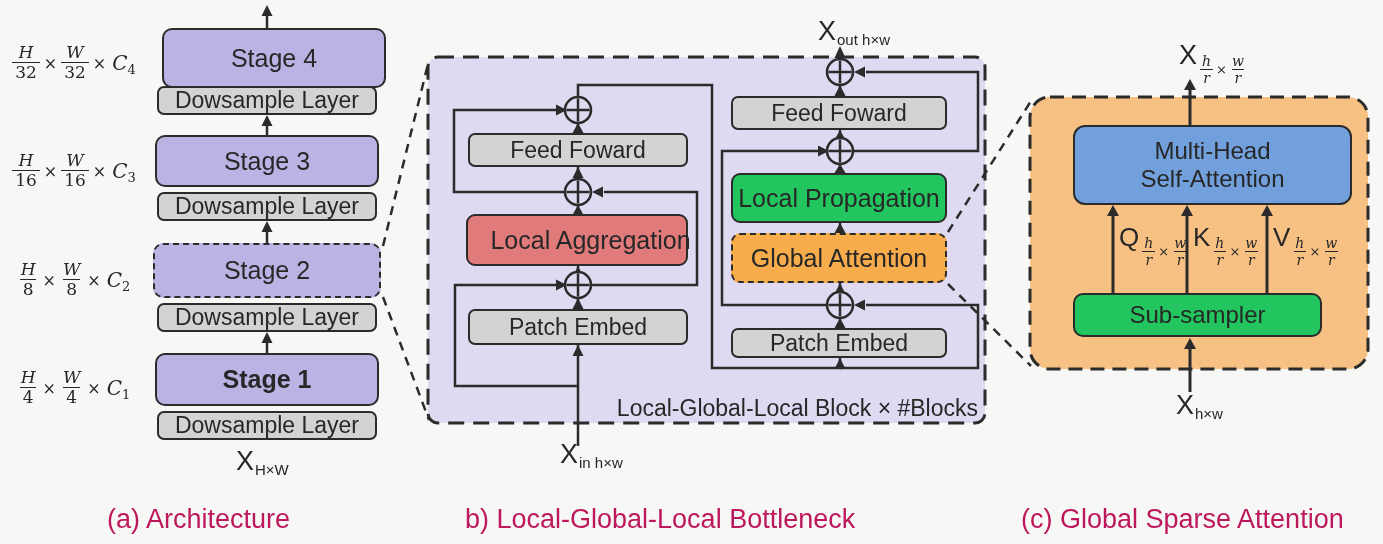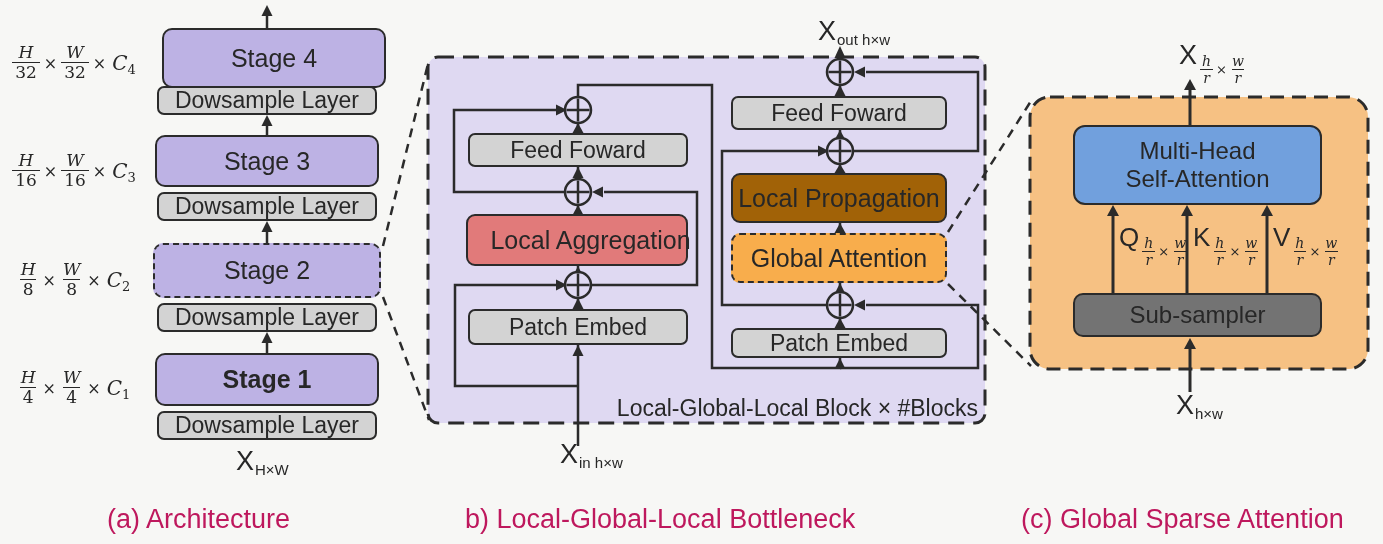--- a/index.html
+++ b/index.html
@@ -5,24 +5,24 @@
   html,body{margin:0;padding:0;background:#f7f7f5;}
   .canvas{position:relative;width:1383px;height:544px;background:#f7f7f5;
           font-family:"Liberation Sans",sans-serif;color:#272727;overflow:hidden;}
   .canvas svg.wires{position:absolute;left:0;top:0;z-index:1;}
   .box{position:absolute;display:flex;align-items:center;justify-content:center;
        border:2.5px solid #2b2b2b;box-sizing:border-box;z-index:2;white-space:nowrap;}
   .stage{background:#bdb2e4;border-radius:10px;font-size:25px;}
   .stage.dashedb{border-style:dashed;}
   .gray{background:#d3d3d3;border-radius:7px;font-size:23px;}
   .red{background:#e17a7a;border-radius:9px;font-size:25px;}
-  .green{background:#a16207;border-radius:9px;font-size:25px;}
+  .green{background:#22c55e;border-radius:9px;font-size:25px;}
   .orangebx{background:#f8ad4c;border-radius:9px;border-style:dashed;font-size:25px;}
   .blue{background:#71a0dd;border-radius:12px;font-size:24px;text-align:center;line-height:1.18;}
-  .pink{background:#737373;border-radius:10px;font-size:24px;}
+  .pink{background:#22c55e;border-radius:10px;font-size:24px;}
   .xlabel{position:absolute;display:flex;align-items:flex-start;z-index:2;white-space:nowrap;}
   .xlabel .main{font-size:27px;line-height:1;}
   .xlabel .sub{font-size:15px;margin-top:13px;margin-left:1px;}
   .caption{position:absolute;font-size:27px;z-index:2;color:#be185d;white-space:nowrap;}
   .dim{position:absolute;display:flex;align-items:center;justify-content:center;z-index:2;
        font-family:"DejaVu Serif",serif;font-size:17px;}
   .frac{display:inline-flex;flex-direction:column;align-items:center;line-height:1.05;}
   .frac .fn{font-style:italic;padding:0 3px;}
   .frac .fd{border-top:1.7px solid #272727;padding:1px 3px 0;}
   .frac .fd.it{font-style:italic;}
@@ -273,21 +273,21 @@
           <span class="fd it">r</span>
         </span>
       <span class="timesx">×</span>
       <span class="frac">
           <span class="fn">w</span>
           <span class="fd it">r</span>
         </span>
     </span>
   </div>
 
-  <div class="box blue" style="left:1073px;top:125px;width:249px;height:80px;">
+  <div class="box blue" style="left:1073px;top:125px;width:279px;height:80px;">
     <span><span>Multi-Head</span><br><span>Self-Attention</span></span>
   </div>
 
   <div class="xlabel" style="left:1119px;top:224px;">
     <span class="main" style="font-size:26px;">Q</span>
     <span class="subfrac">
       <span class="frac">
           <span class="fn">h</span>
           <span class="fd it">r</span>
         </span>

